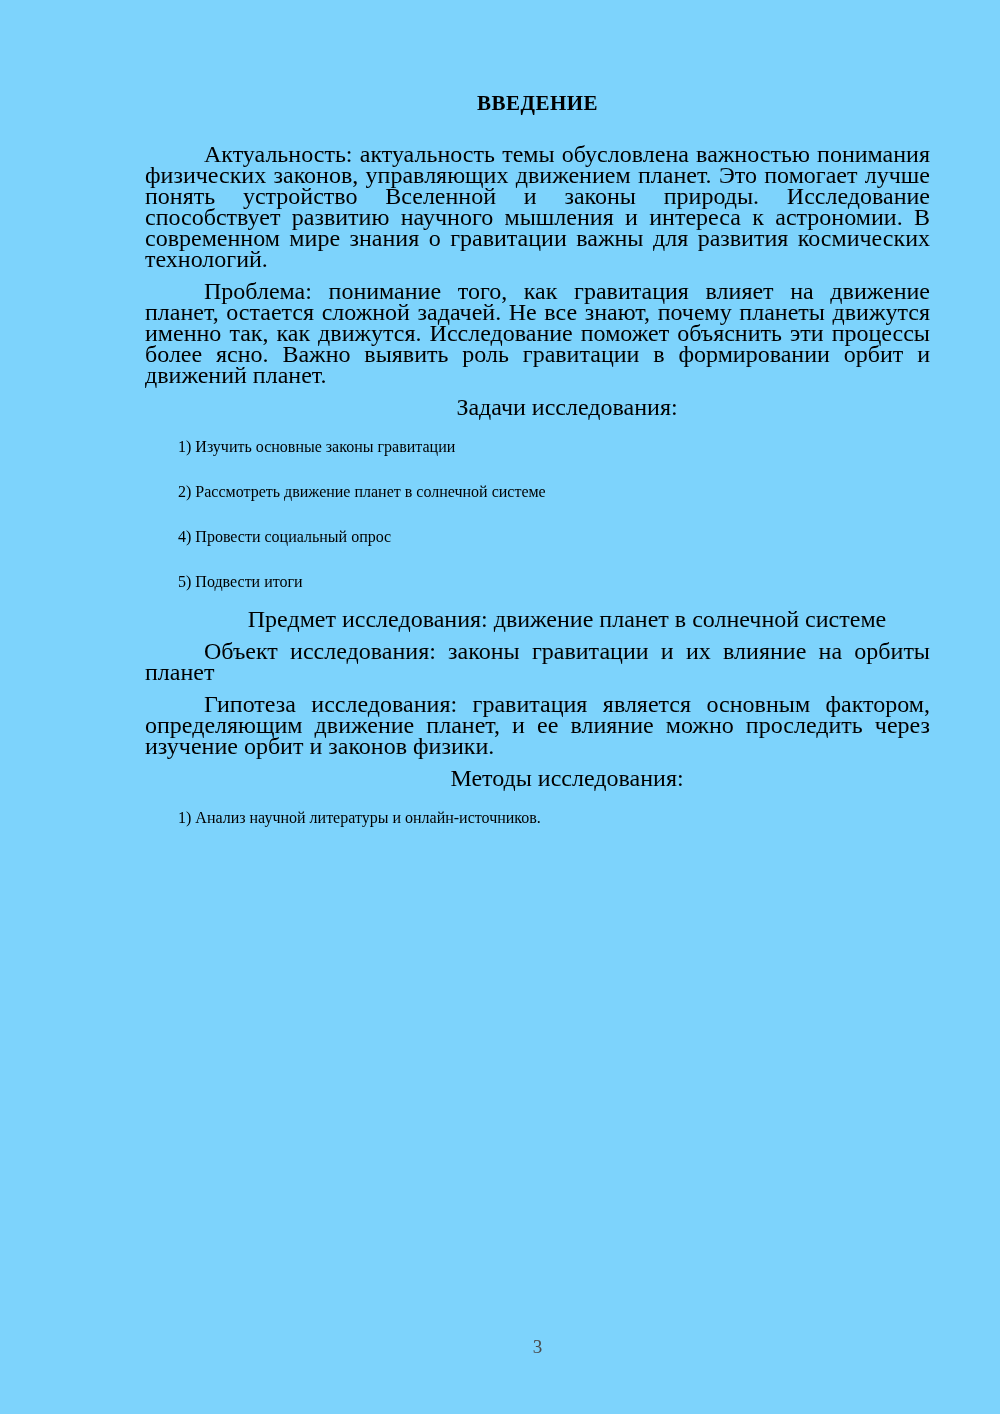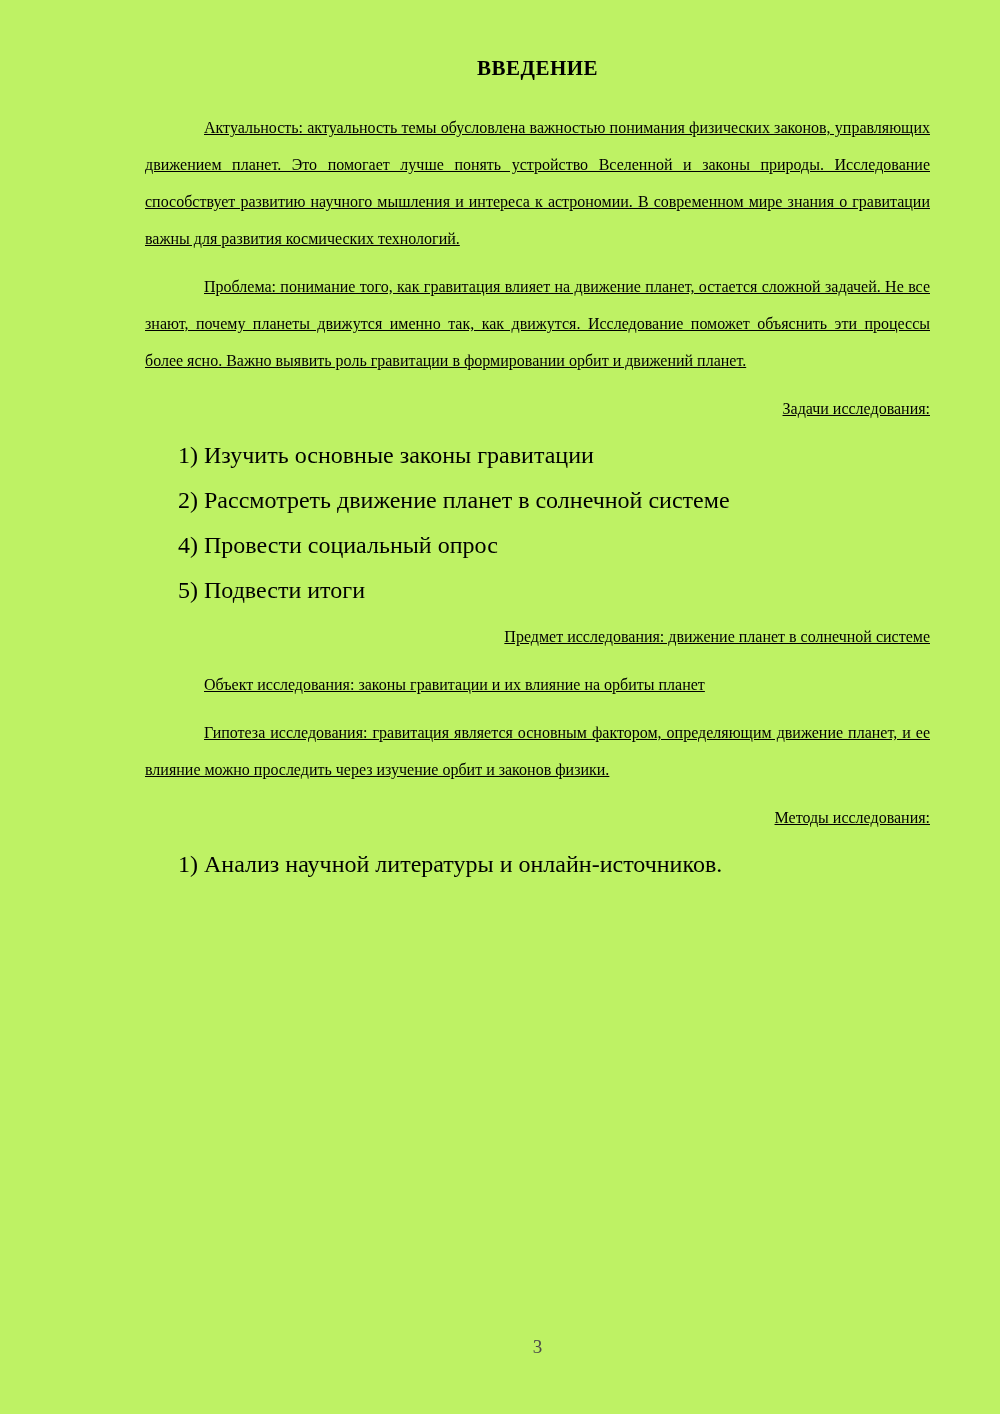--- a/index.html
+++ b/index.html
@@ -11,48 +11,47 @@
     width: 1000px;
     height: 1414px;
     font-family: "Liberation Serif", "DejaVu Serif", serif;
     color: #000000;
   }
   .page {
     position: relative;
     width: 1000px;
     height: 1414px;
     box-sizing: border-box;
-    padding: 56px 70px 0 145px;
-    background: #bef264;
+    padding: 91px 70px 0 145px;
+    background: #7dd3fc;
     overflow: hidden;
   }
   .title {
     font-size: 21px;
     line-height: 25px;
     font-weight: bold;
     text-align: center;
     margin: 0 0 28px 0;
     letter-spacing: 0.5px;
   }
   .para {
-    font-size: 16px;
-    line-height: 37px;
+    font-size: 24px;
+    line-height: 21px;
     text-align: justify;
     text-indent: 59px;
     margin: 0 0 11px 0;
-    text-decoration: underline;
   }
   .para.single {
-    text-align: right;
+    text-align: center;
   }
   .list {
     margin: 0 0 0 33px;
   }
   .list .item {
-    font-size: 24px;
+    font-size: 16px;
     line-height: 35px;
     text-align: left;
     text-indent: 0;
     margin: 0 0 10px 0;
   }
   .page-number {
     position: absolute;
     bottom: 56px;
     left: 145px;
     width: 785px;

